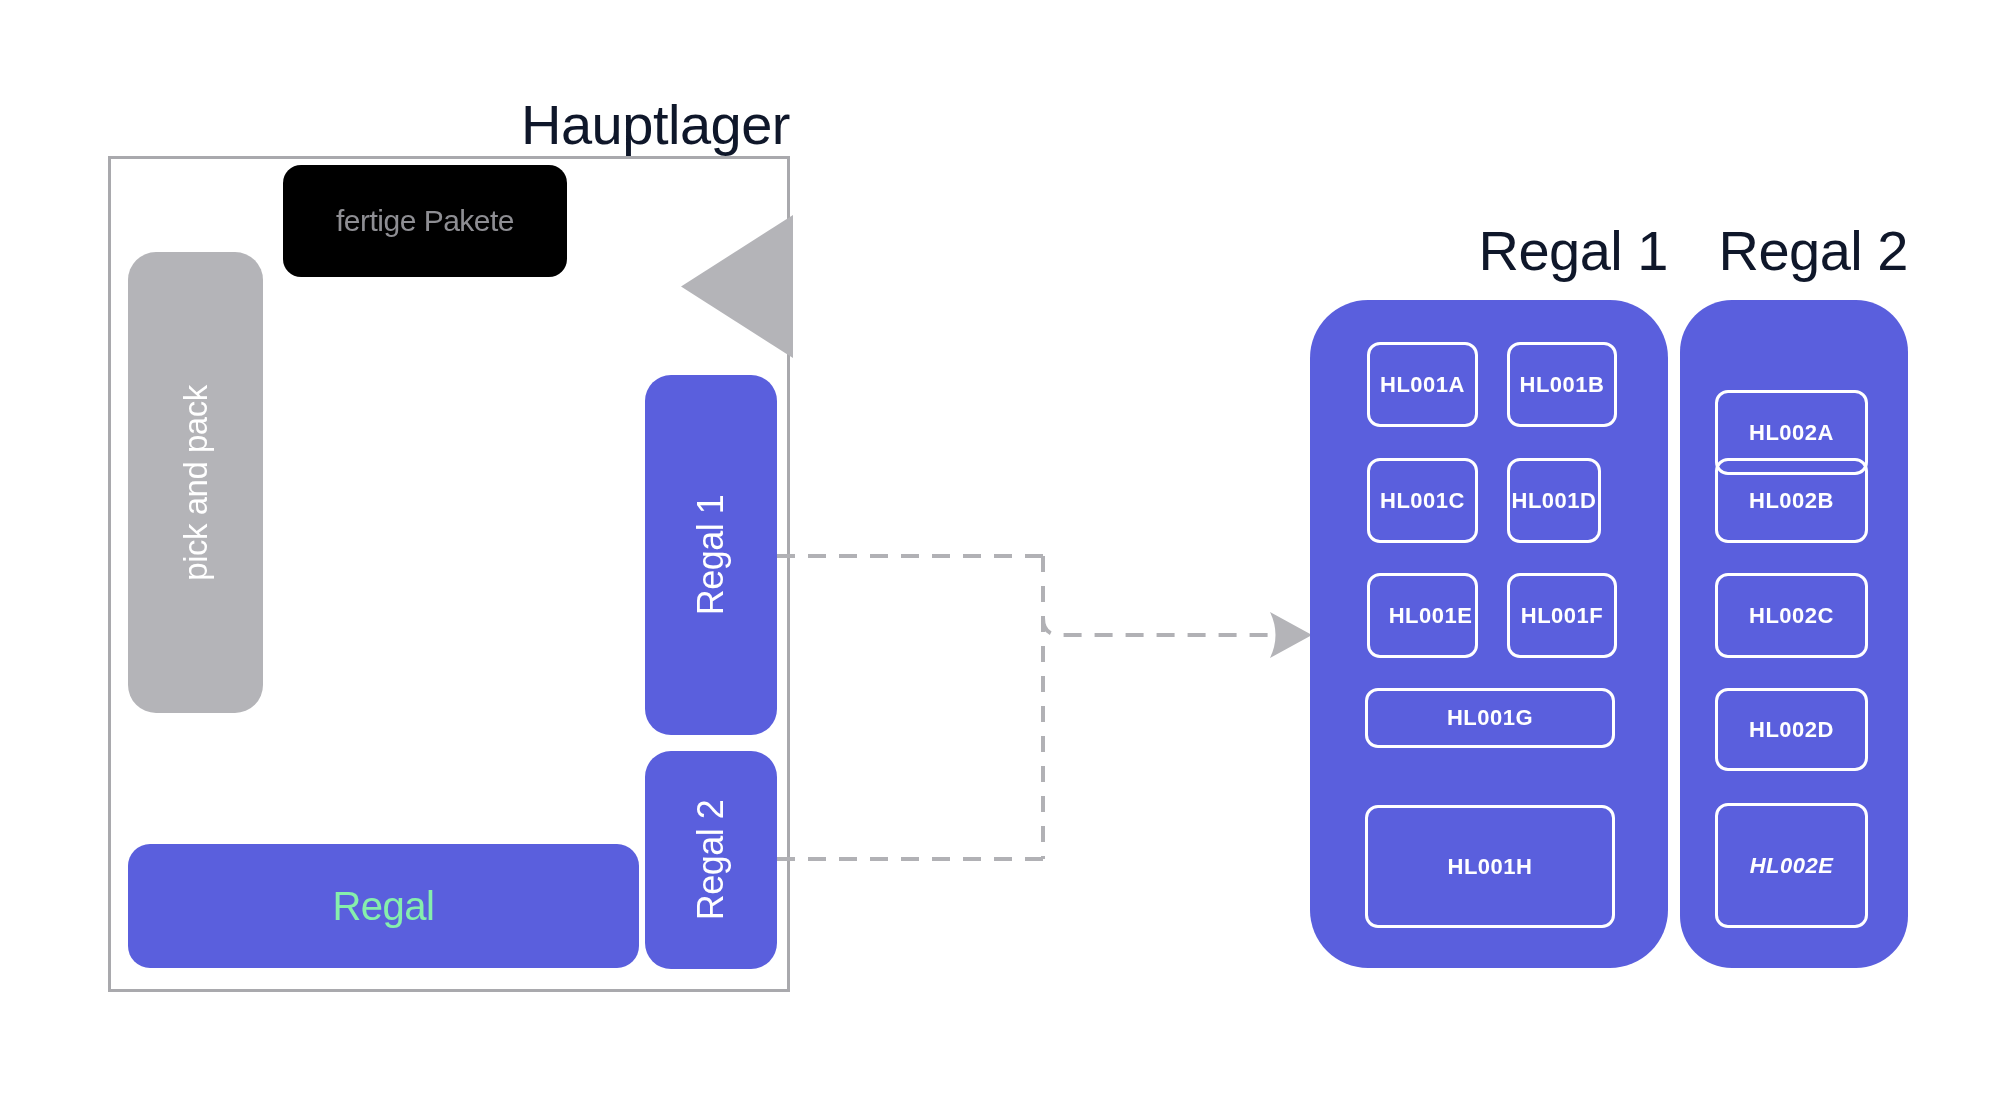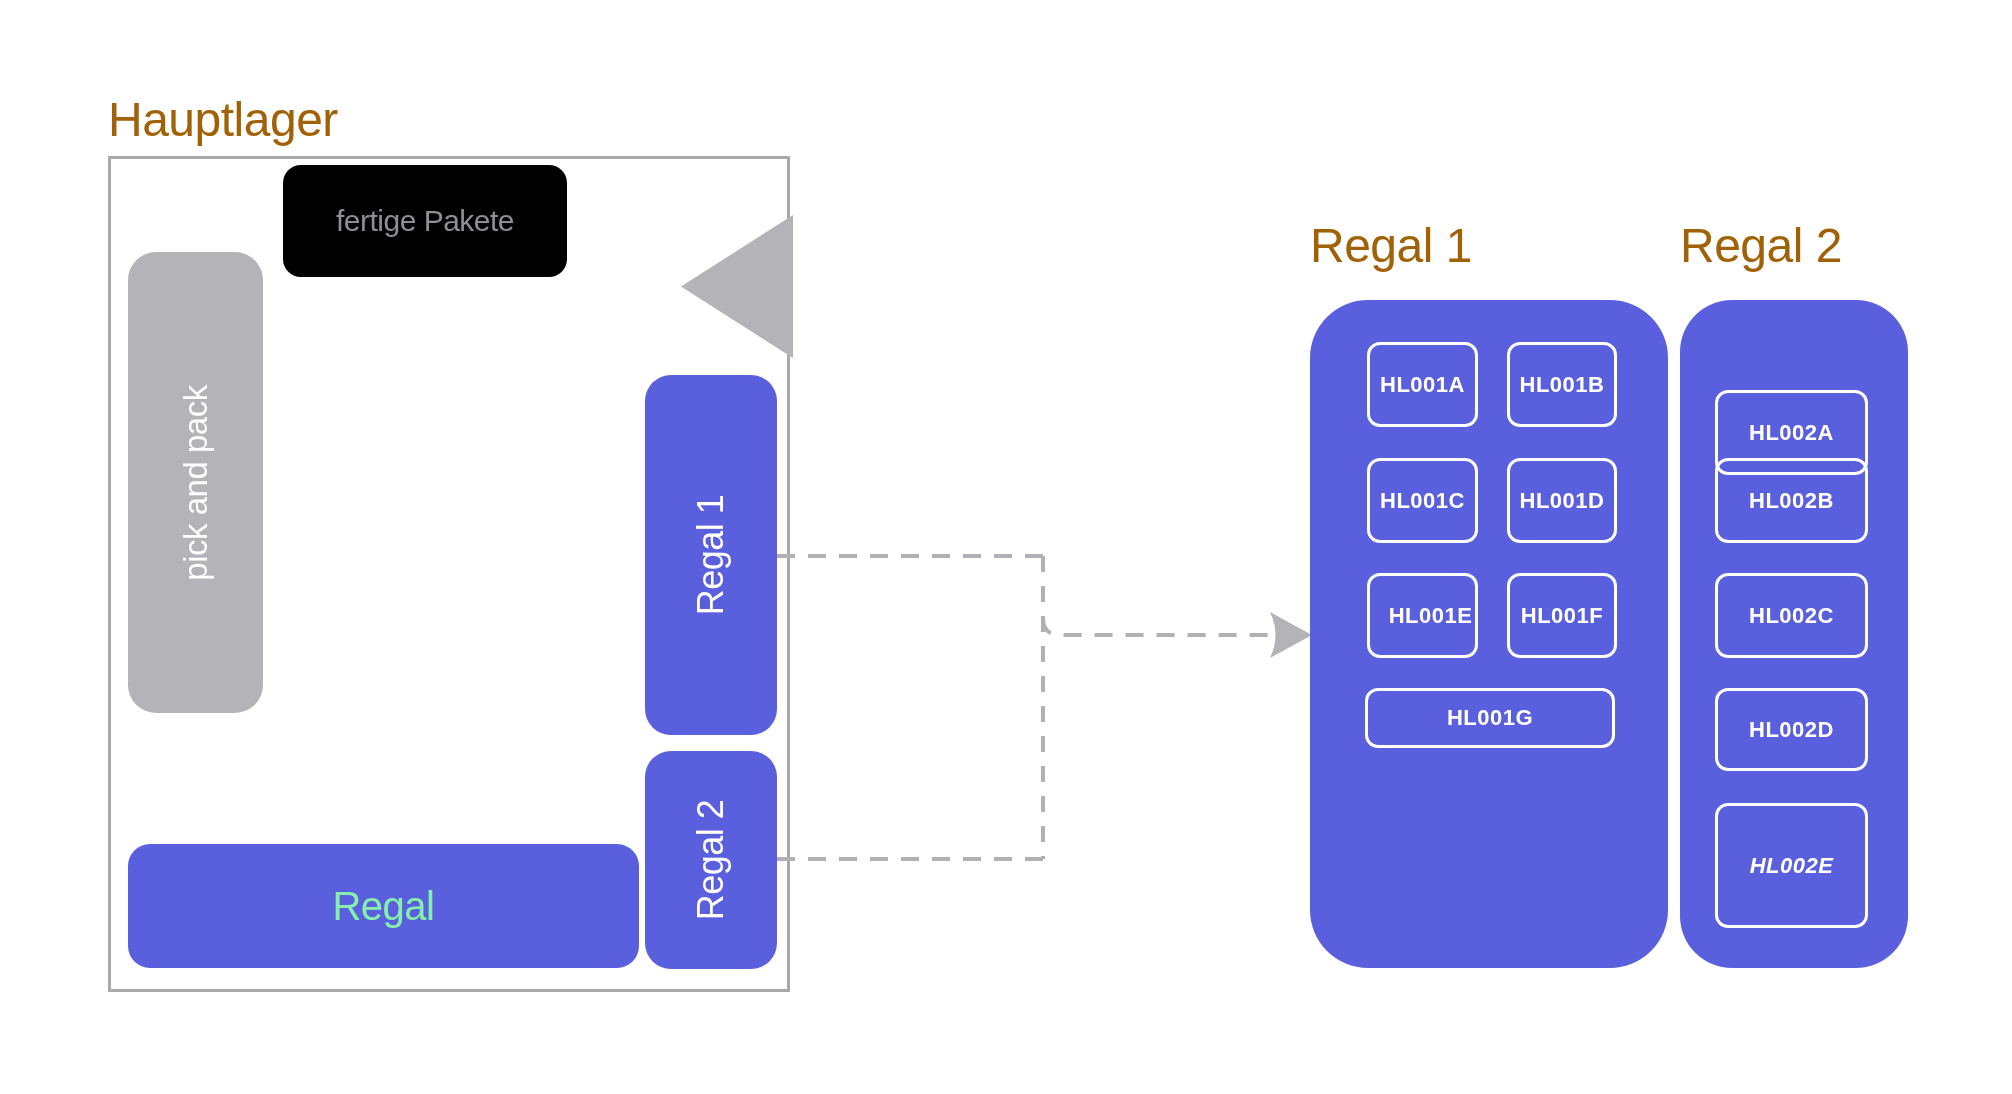--- a/index.html
+++ b/index.html
@@ -7,24 +7,24 @@
     position:relative;
     width:2012px;height:1094px;
     background:#ffffff;
     font-family:"Liberation Sans","DejaVu Sans",sans-serif;
     overflow:hidden;
   }
 
   
   .sec-title{
     position:absolute;
-    color:#a16207;
-    font-size:48px;
+    color:#0f172a;
+    font-size:56px;
     letter-spacing:-0.5px;
-    text-align:left;
+    text-align:right;
     white-space:nowrap;
   }
 
   
   .warehouse-box{
     position:absolute;
     left:108px;top:156px;width:682px;height:836px;
     border:3px solid #a9a9ad;
     background:#ffffff;
     box-sizing:border-box;
@@ -123,24 +123,25 @@
   </svg>
 
   <div class="sec-title" style="left:1310px;top:218px;width:358px;">Regal 1</div>
 
   <div class="sec-title" style="left:1680px;top:218px;width:228px;">Regal 2</div>
 
   <div class="detail detail-1">
     <div class="slot" style="left:57px;top:42px;width:111px;height:85px;">HL001A</div>
     <div class="slot" style="left:197px;top:42px;width:110px;height:85px;">HL001B</div>
     <div class="slot" style="left:57px;top:158px;width:111px;height:85px;">HL001C</div>
-    <div class="slot" style="left:197px;top:158px;width:110px;height:85px;">HL001D</div>
+    <div class="slot" style="left:197px;top:158px;width:94px;height:85px;">HL001D</div>
     <div class="slot" style="left:57px;top:273px;width:111px;height:85px;padding-left:16px;">HL001E</div>
     <div class="slot" style="left:197px;top:273px;width:110px;height:85px;">HL001F</div>
     <div class="slot" style="left:55px;top:388px;width:250px;height:60px;">HL001G</div>
+    <div class="slot" style="left:55px;top:505px;width:250px;height:123px;">HL001H</div>
   </div>
 
   <div class="detail detail-2">
     <div class="slot" style="left:35px;top:42px;width:153px;height:85px;margin-top:48px;">HL002A</div>
     <div class="slot" style="left:35px;top:158px;width:153px;height:85px;">HL002B</div>
     <div class="slot" style="left:35px;top:273px;width:153px;height:85px;">HL002C</div>
     <div class="slot" style="left:35px;top:388px;width:153px;height:83px;">HL002D</div>
     <div class="slot" style="left:35px;top:503px;width:153px;height:125px;font-style:italic;">HL002E</div>
   </div>
 

